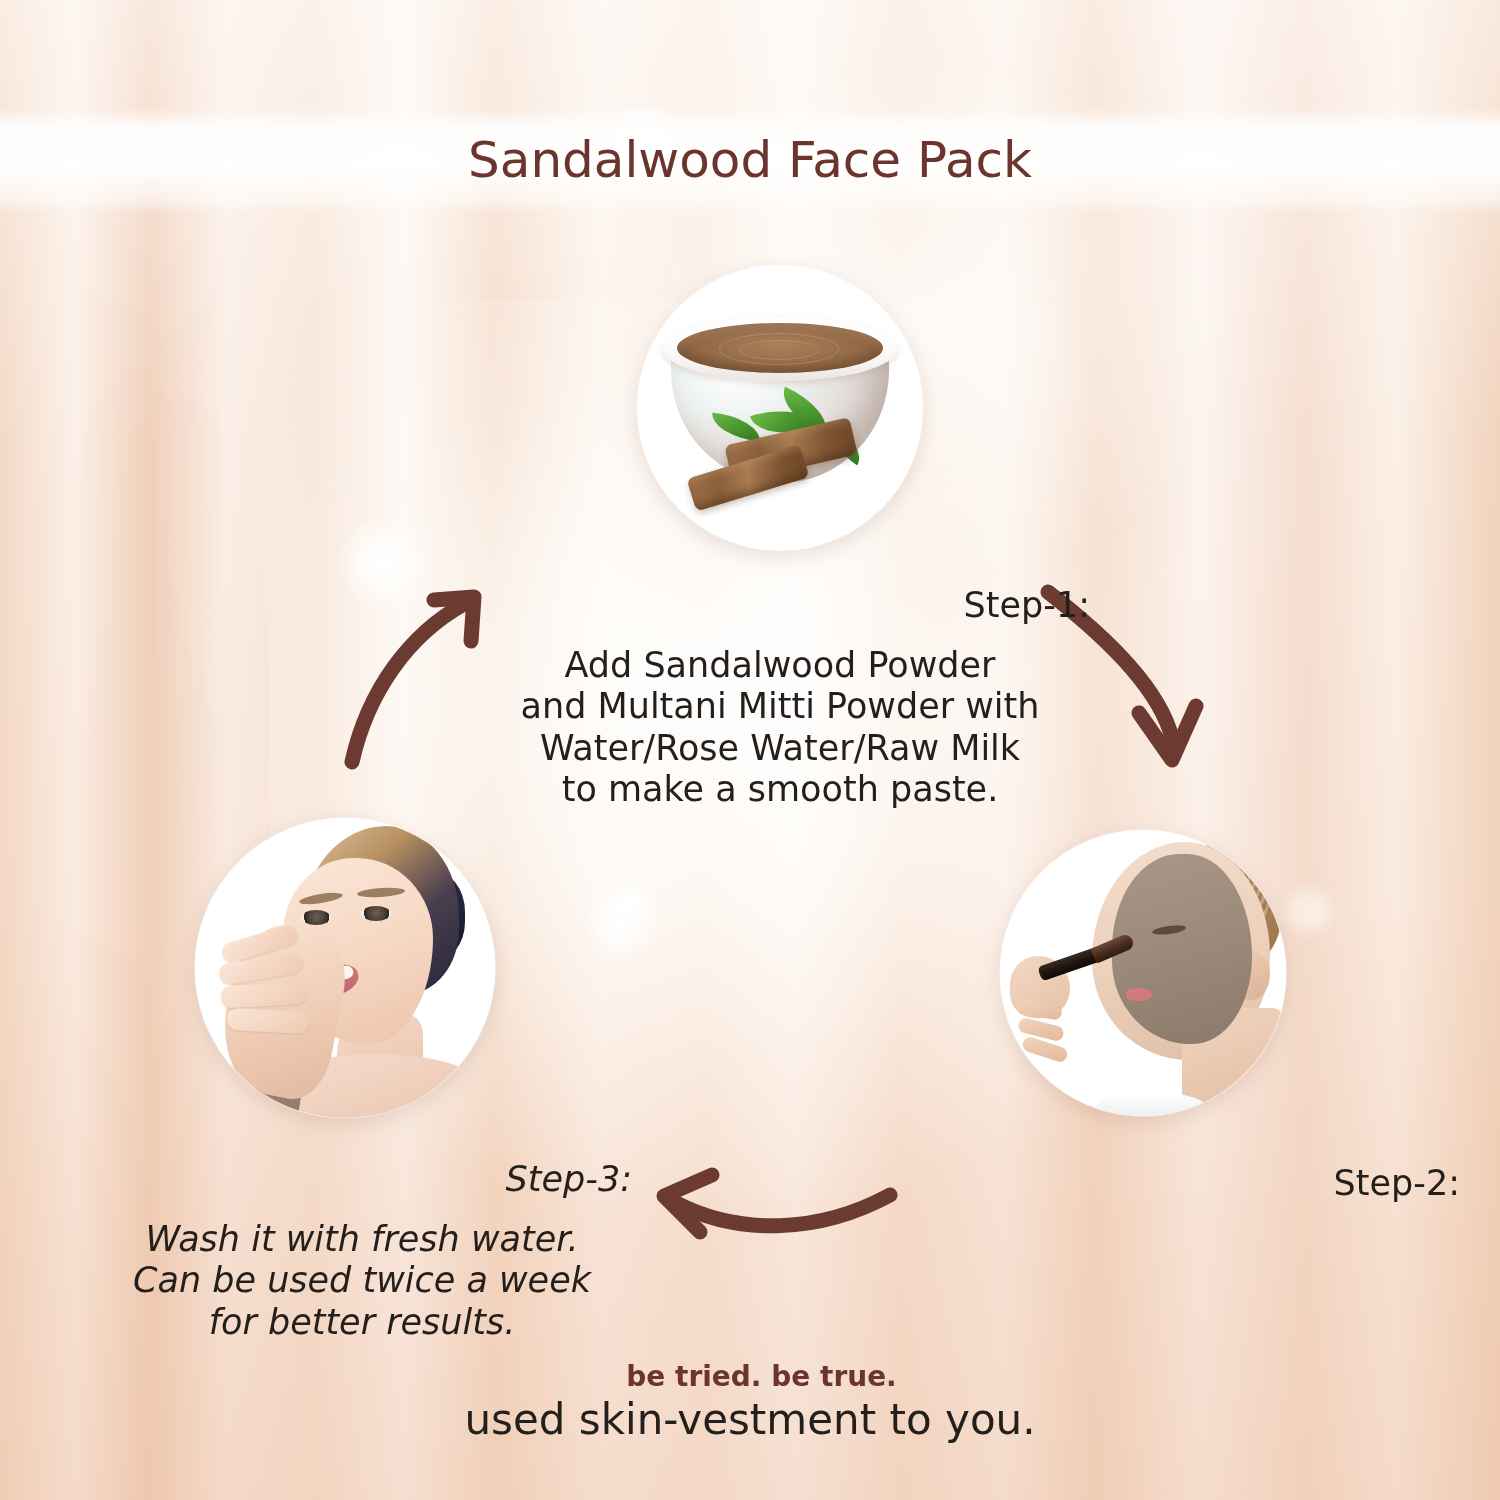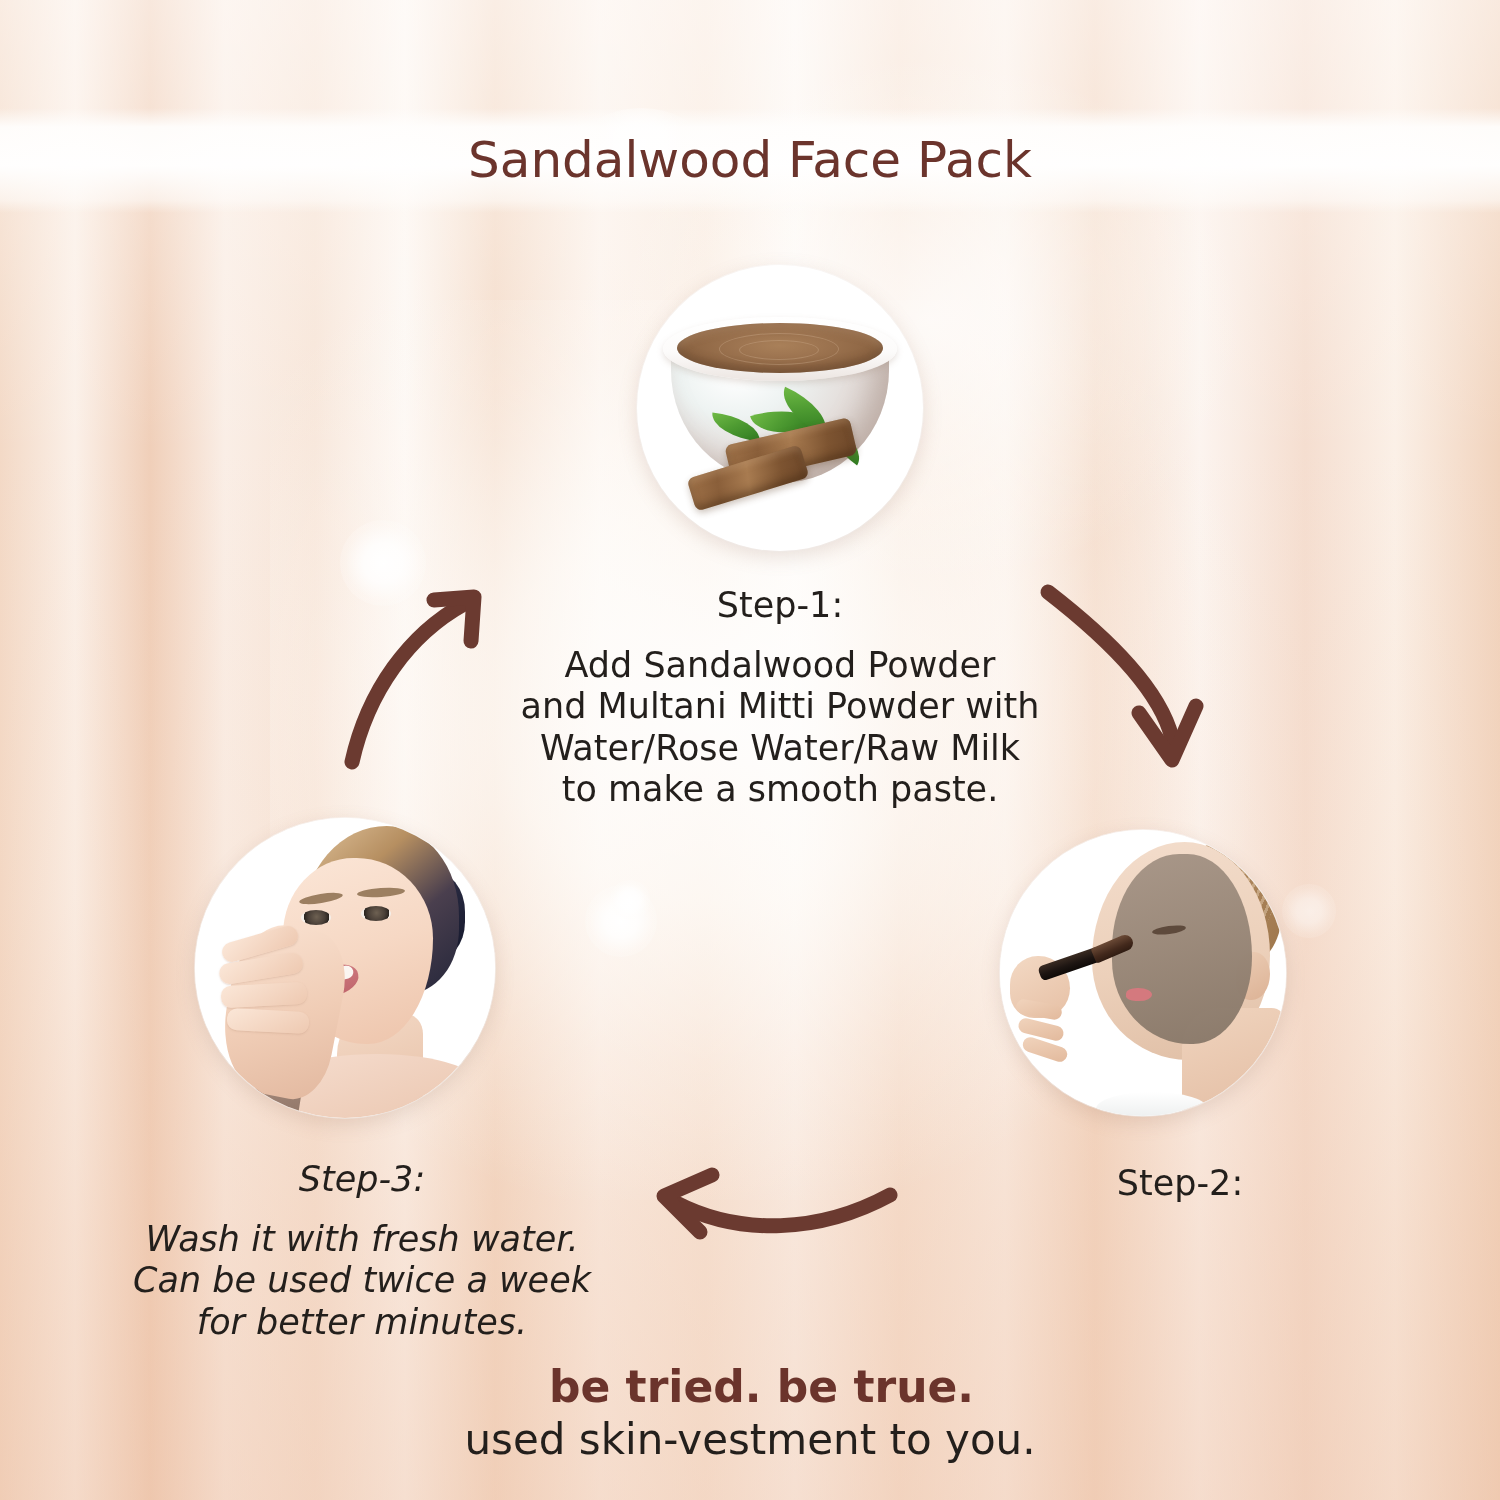--- a/index.html
+++ b/index.html
@@ -372,21 +372,21 @@
   }
 
   
   .caption {
     position: absolute;
     text-align: center;
     color: #231f1c;
     line-height: 1.18;
     white-space: pre-line;
   }
-  .caption .step-head { font-size: 35px; font-weight: 400; display: block; }
+  .caption .step-head { font-size: 35px; font-weight: 400; display: block; text-align: right; }
   .caption .step-body { font-size: 35px; font-weight: 400; display: block; }
 
   #caption-1 { left: 470px; top: 566px; width: 620px; }
   #caption-2 { left: 900px; top: 1144px; width: 560px; }
   #caption-3 { left: 92px; top: 1140px; width: 540px; font-style: italic; }
 
   
   .arrow-layer {
     position: absolute;
     inset: 0;
@@ -394,21 +394,21 @@
   }
 
   
   .footer {
     position: absolute;
     left: 0; right: 0;
     top: 1360px;
     text-align: center;
   }
   .footer .line1 {
-    font-size: 44px;
+    font-size: 28px;
     font-weight: 700;
     color: #6b342c;
     display: block;
     line-height: 1.22;
     padding-left: 23px;
   }
   .footer .line2 {
     font-size: 42px;
     font-weight: 400;
     color: #231f1c;
@@ -521,21 +521,21 @@
   </div>
 
   <div class="caption" id="caption-2">
     <span class="step-head">Step-2:</span>
   </div>
 
   <div class="caption" id="caption-3">
     <span class="step-head">Step-3:</span>
     <span class="step-body">Wash it with fresh water.
 Can be used twice a week
-for better minutes.</span>
+for better results.</span>
   </div>
 
   <div class="footer">
     <span class="line1">be tried. be true.</span>
     <span class="line2">used skin-vestment to you.</span>
   </div>
 
 </div>
 
 </body></html>

